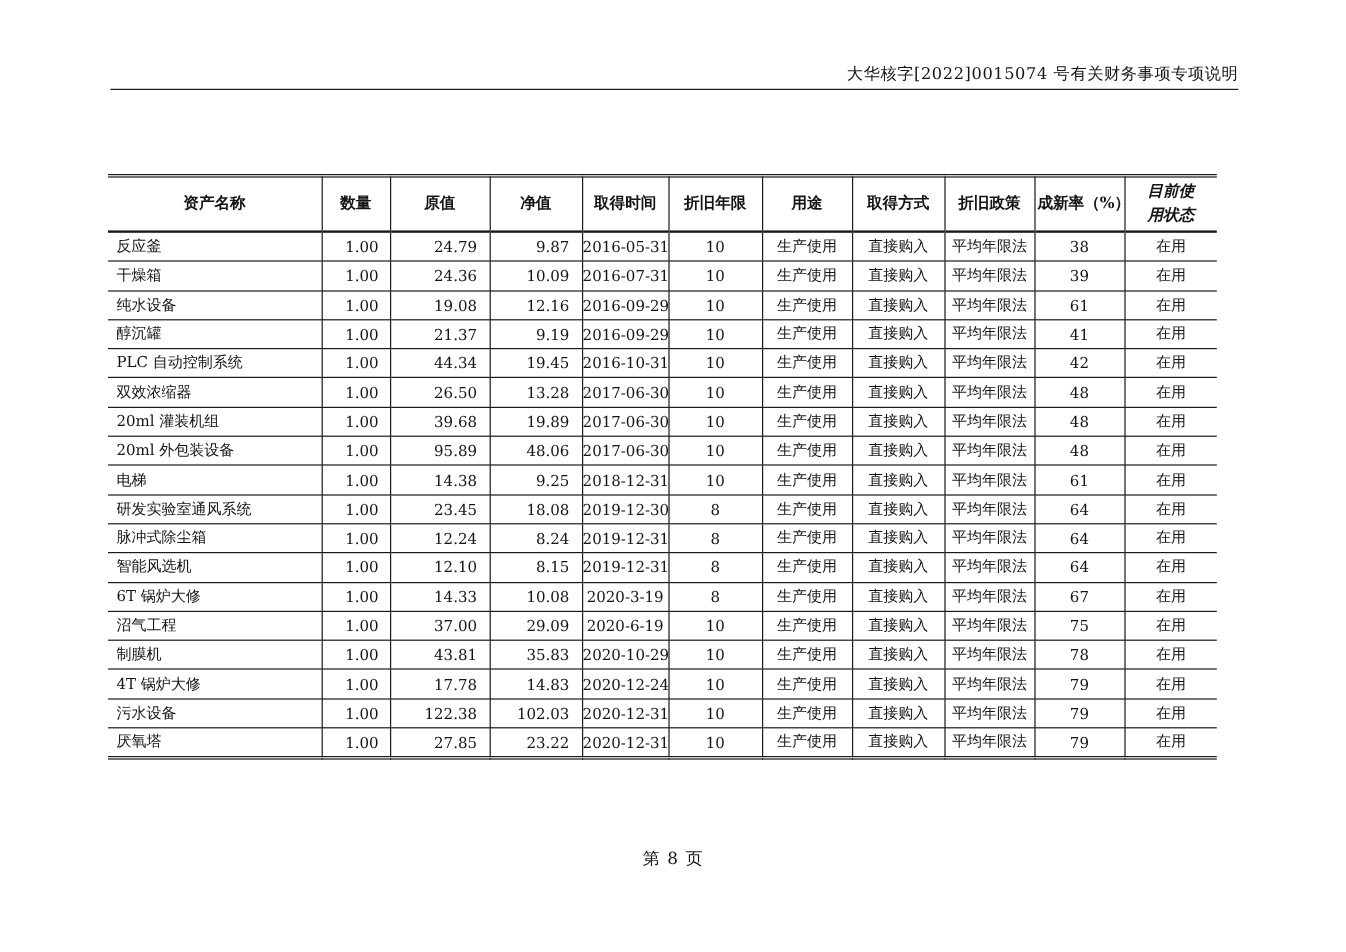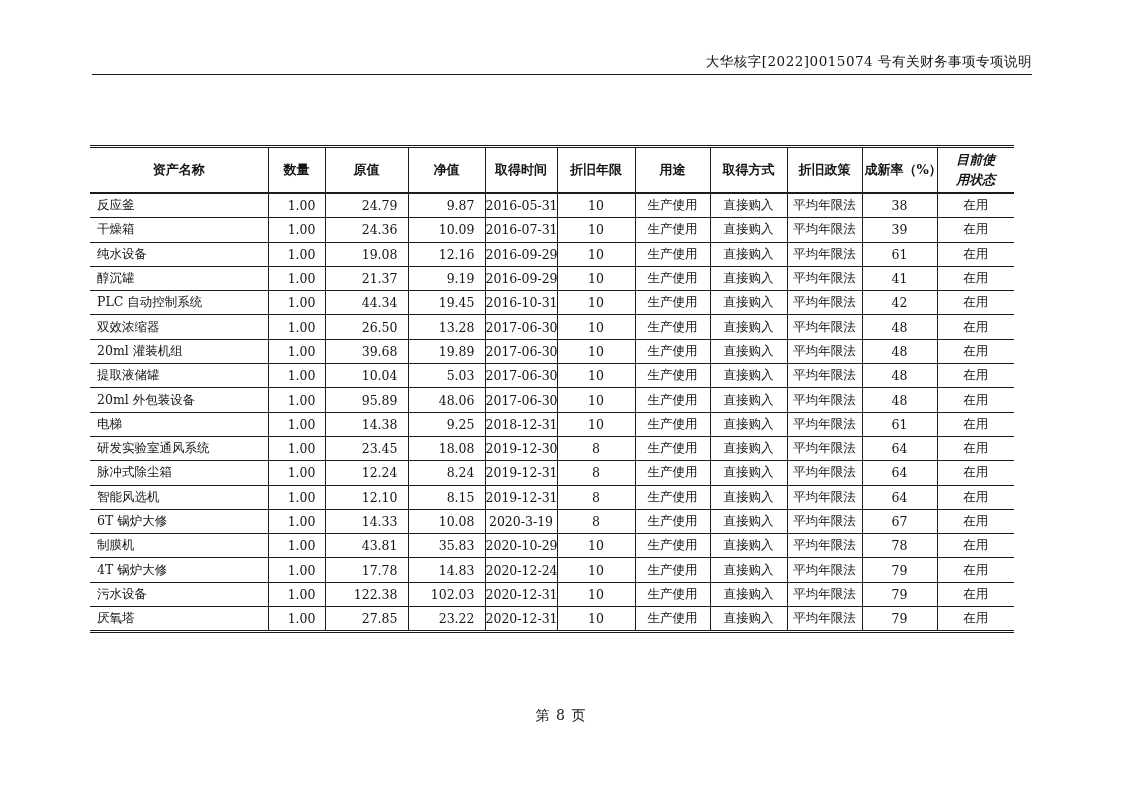--- a/index.html
+++ b/index.html
@@ -226,33 +226,20 @@
         <td>19.89</td>
         <td>2017-06-30</td>
         <td>10</td>
         <td>生产使用</td>
         <td>直接购入</td>
         <td>平均年限法</td>
         <td>48</td>
         <td>在用</td>
       </tr>
       <tr>
-        <td>提取液储罐</td>
-        <td>1.00</td>
-        <td>10.04</td>
-        <td>5.03</td>
-        <td>2017-06-30</td>
-        <td>10</td>
-        <td>生产使用</td>
-        <td>直接购入</td>
-        <td>平均年限法</td>
-        <td>48</td>
-        <td>在用</td>
-      </tr>
-      <tr>
         <td>20ml 外包装设备</td>
         <td>1.00</td>
         <td>95.89</td>
         <td>48.06</td>
         <td>2017-06-30</td>
         <td>10</td>
         <td>生产使用</td>
         <td>直接购入</td>
         <td>平均年限法</td>
         <td>48</td>
@@ -317,20 +304,33 @@
         <td>10.08</td>
         <td>2020-3-19</td>
         <td>8</td>
         <td>生产使用</td>
         <td>直接购入</td>
         <td>平均年限法</td>
         <td>67</td>
         <td>在用</td>
       </tr>
       <tr>
+        <td>沼气工程</td>
+        <td>1.00</td>
+        <td>37.00</td>
+        <td>29.09</td>
+        <td>2020-6-19</td>
+        <td>10</td>
+        <td>生产使用</td>
+        <td>直接购入</td>
+        <td>平均年限法</td>
+        <td>75</td>
+        <td>在用</td>
+      </tr>
+      <tr>
         <td>制膜机</td>
         <td>1.00</td>
         <td>43.81</td>
         <td>35.83</td>
         <td>2020-10-29</td>
         <td>10</td>
         <td>生产使用</td>
         <td>直接购入</td>
         <td>平均年限法</td>
         <td>78</td>

